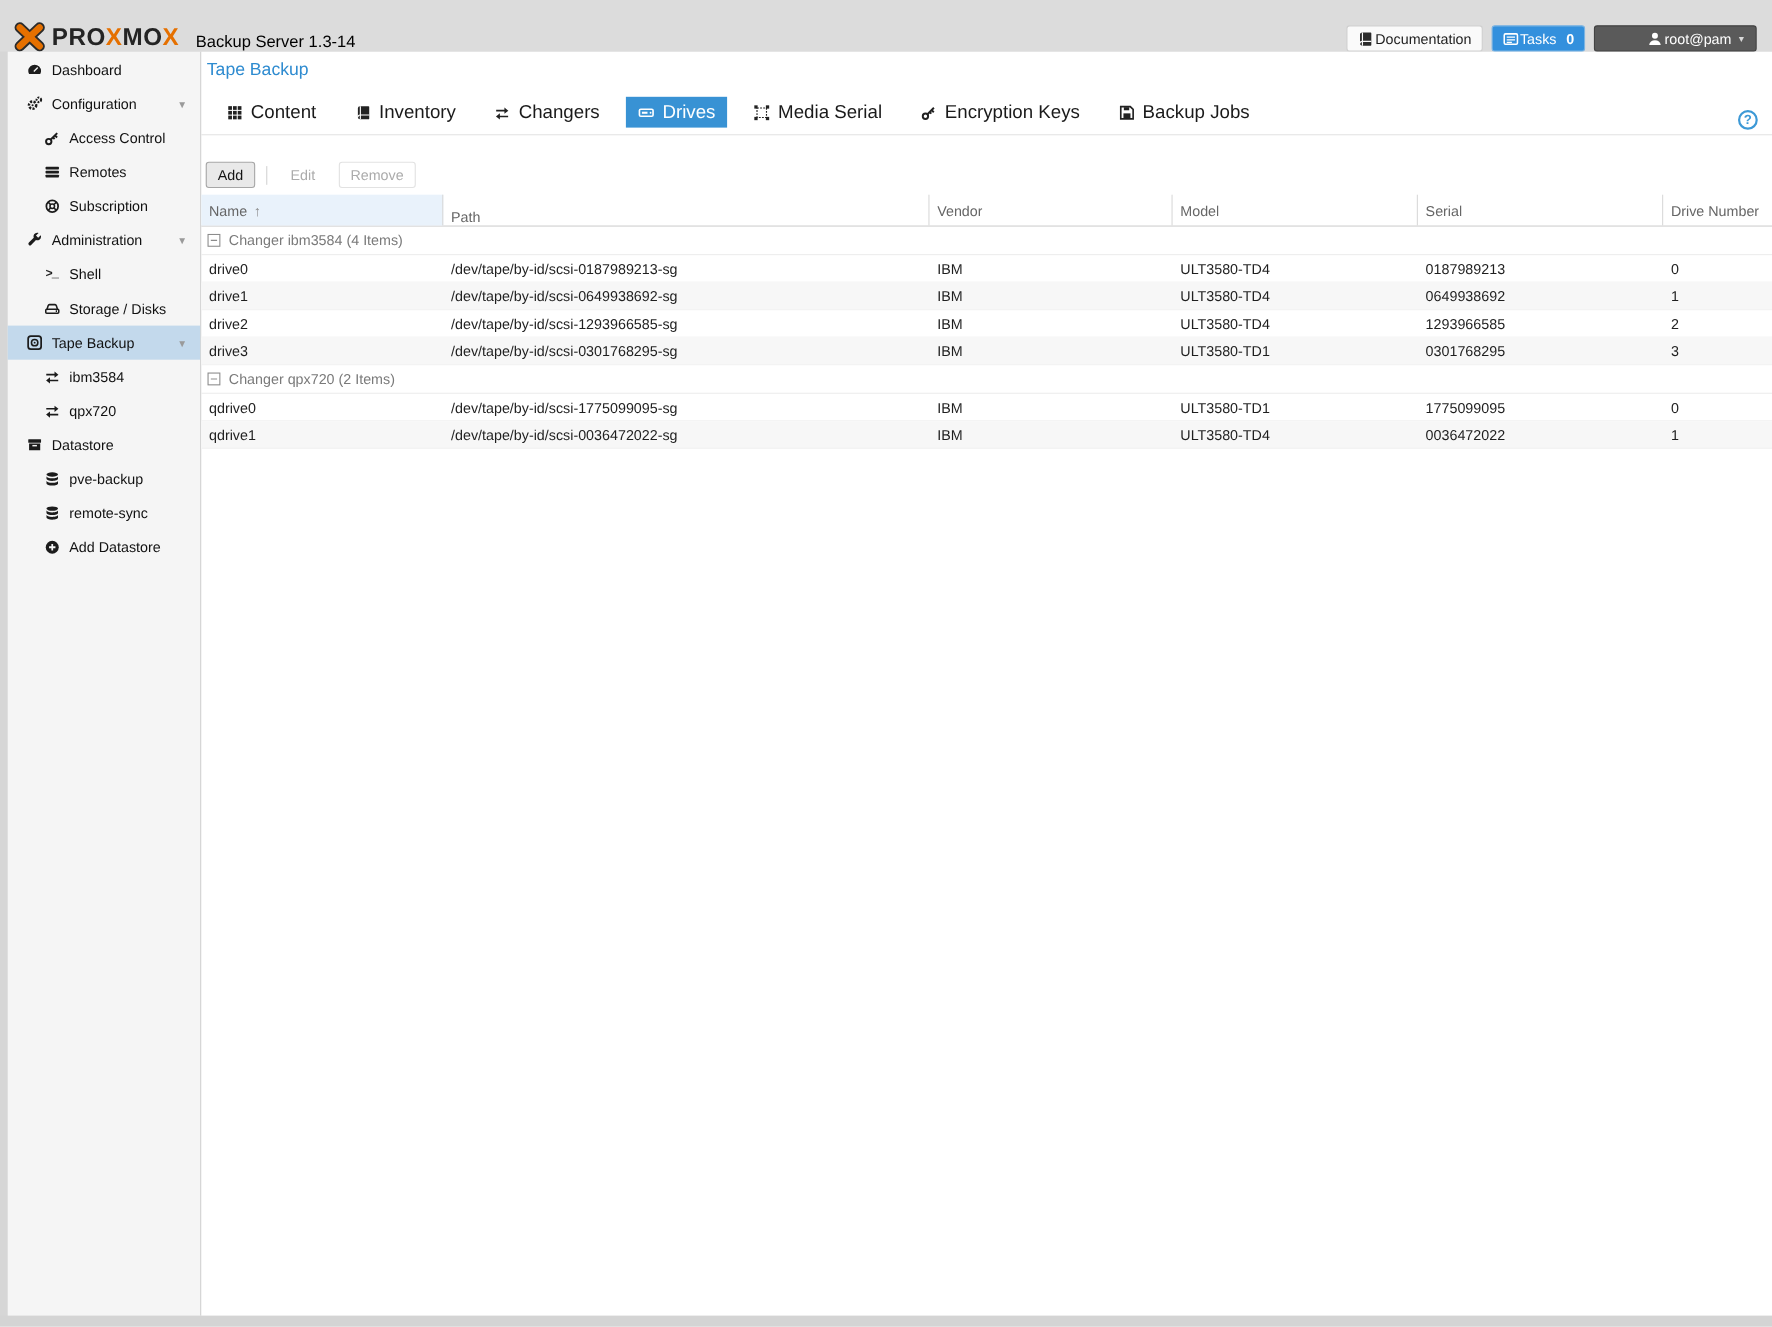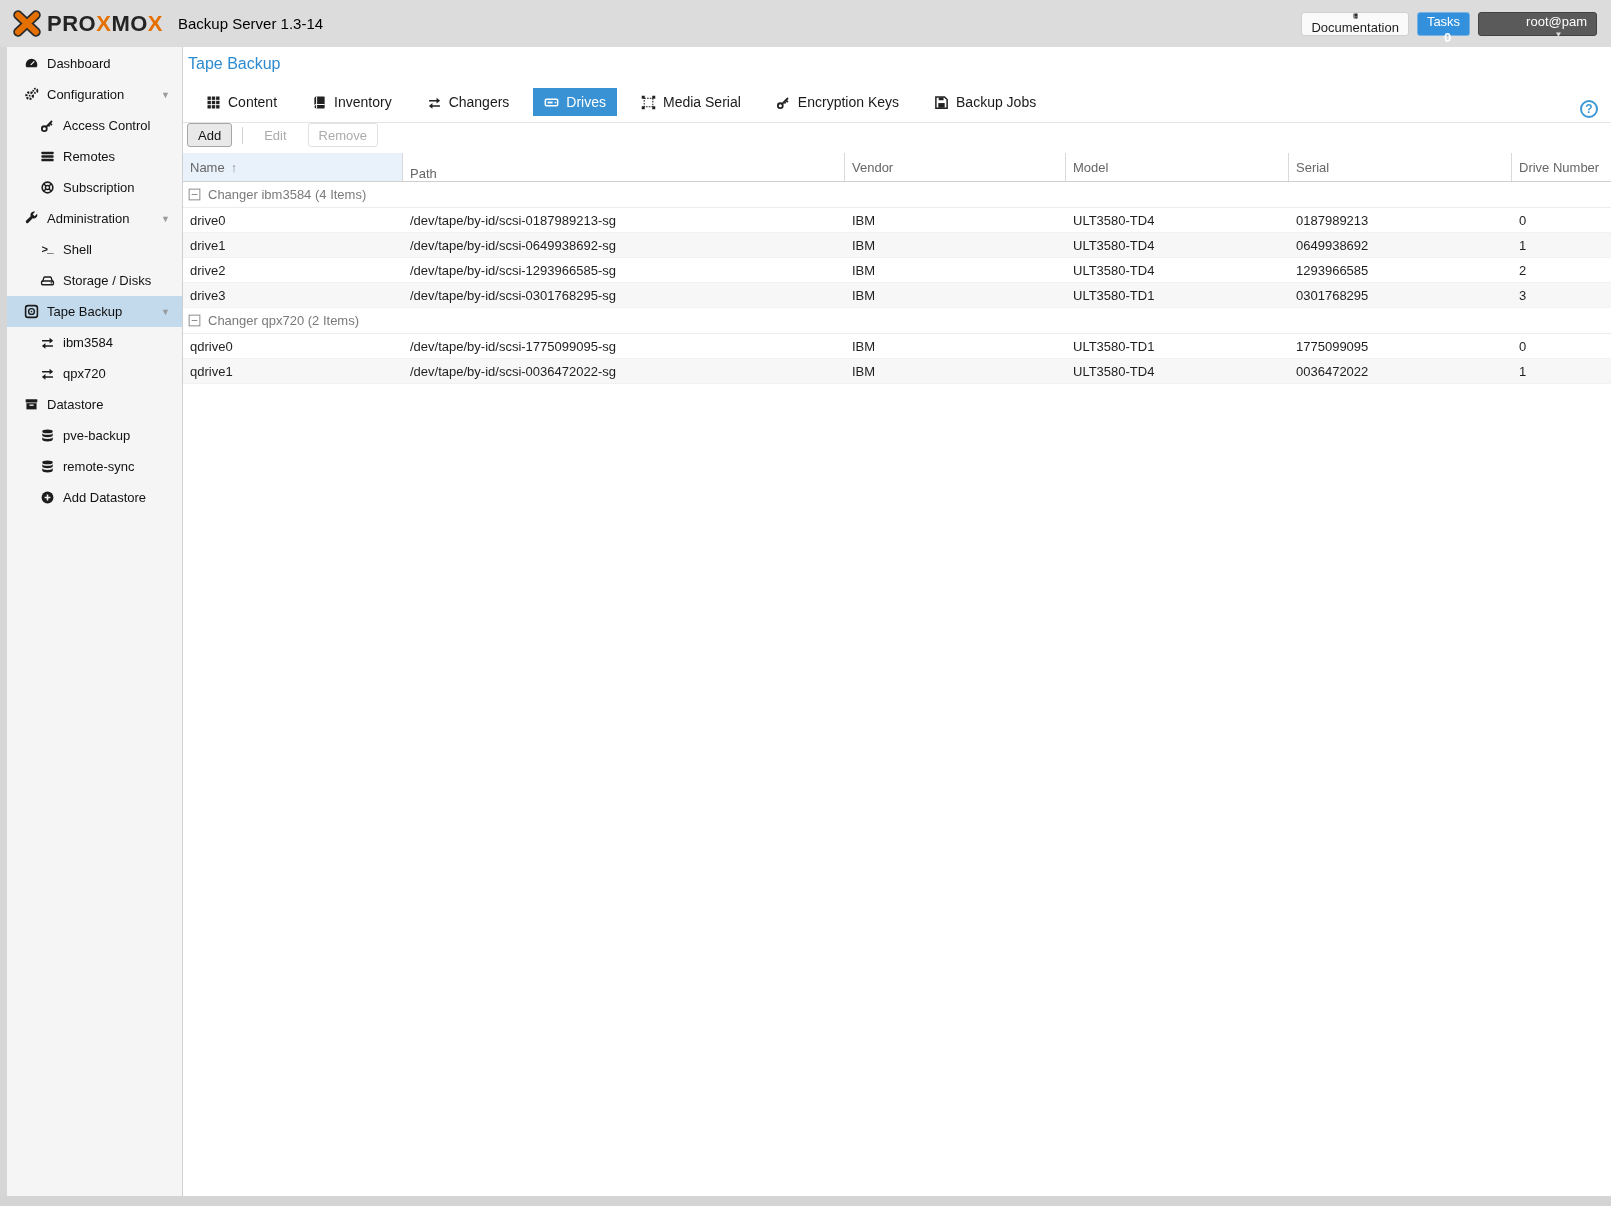--- a/index.html
+++ b/index.html
@@ -4,27 +4,27 @@
 <style>
   * { box-sizing: border-box; }
   html,body { margin:0; padding:0; }
   body {
     width:1611px; height:1206px;
     font-family:"Liberation Sans", sans-serif;
     background:#d6d6d6;
     overflow:hidden;
   }
   
-  .header { height:47px; background:#dcdcdc; display:flex; align-items:center; }
+  .header { height:47px; background:#dcdcdc; display:flex; align-items:flex-end; }
   .brand { display:flex; align-items:center; margin-left:12px; }
   .brand-text { font-size:22px; font-weight:bold; letter-spacing:.5px; color:#242424; margin-left:5px; }
   .brand-text .ox { color:#e57000; }
   .app-title { font-size:15px; color:#000; margin-left:15px; }
   .header-right { margin-left:auto; display:flex; align-items:center; gap:8px; margin-right:14px; }
-  .hbtn { height:24px; display:flex; align-items:center; gap:1px; padding:0 9px; font-size:13px; border-radius:3px; cursor:pointer; white-space:nowrap;flex-direction:column; }
+  .hbtn { height:24px; display:flex; align-items:center; gap:1px; padding:0 9px; font-size:13px; border-radius:3px; cursor:pointer; white-space:nowrap; }
   .hbtn-doc { background:#fafafa; border:1px solid #cfcfcf; color:#1d1d1d; }
   .hbtn-tasks { background:#3390dd; border:1px solid #7ab3e2; color:#fff; }
   .tasks-count { margin-left:8px; font-weight:bold; }
   .hbtn-user { background:#5a5a5a; border:1px solid #434343; color:#fff;padding-left:47px; }
   .hcaret { font-size:8px; color:#d9d9d9; margin-left:4px; }
   
   .main-row { display:flex; height:1149px; }
   .gutter { width:7px; background:#d6d6d6; flex:none; }
   .sidebar { width:176px; background:#f5f5f5; border-right:1px solid #cfcfcf; flex:none; padding-top:1px; }
   .bottom-strip { height:10px; background:#d4d4d4; }
@@ -34,25 +34,25 @@
   .nav-item.selected { background:#c3d9ec; }
   .nicon { width:18px; display:flex; justify-content:center; align-items:center; margin-right:7px; color:#1c1c1c; flex:none; }
   .nav-caret { position:absolute; right:12px; color:#9a9a9a; font-size:9px; }
   .shell-glyph { font-family:"Liberation Mono", monospace; font-weight:bold; font-size:11px; letter-spacing:-1px; }
   svg.i { width:15px; height:15px; display:block; }
   
   .content { flex:1; min-width:0; background:#fff; position:relative; display:flex; flex-direction:column; }
   .page-title { color:#2e8bd0; font-size:16px; margin:8px 0 0 5px; font-weight:normal; }
   .help-btn { position:absolute; top:53px; right:13px; width:18px; height:18px; border:2px solid #3d99d6; border-radius:50%; color:#3d99d6; font-size:12px; font-weight:bold; display:flex; align-items:center; justify-content:center; cursor:pointer; }
   .tabs { display:flex; margin:15px 0 0 12px; gap:13px; }
-  .tab { height:28px; display:flex; align-items:center; gap:7px; padding:0 11px; font-size:14px; color:#1a1a1a; cursor:pointer; }
+  .tab { height:28px; display:flex; align-items:center; gap:7px; padding:0 11px; font-size:17px; color:#1a1a1a; cursor:pointer; }
   .tab .ticon { color:#222; display:flex; }
   .tab.active { background:#3892d4; color:#fff; }
   .tab.active .ticon { color:#fff; }
-  .toolbar { margin-top:6px; border-top:1px solid #e4e4e4; padding:0 6px 6px 4px; display:flex; align-items:center; gap:10px; }
+  .toolbar { margin-top:6px; border-top:1px solid #e4e4e4; padding:24px 6px 6px 4px; display:flex; align-items:center; gap:10px; }
   .tbtn { height:24px; padding:0 10px; font-size:13px; border-radius:3px; display:flex; align-items:center; cursor:pointer; }
   .tbtn-add { background:#e9e9e9; border:1px solid #a6a6a6; color:#141414; }
   .tbtn-edit { background:transparent; border:1px solid transparent; color:#ababab; }
   .tbtn-remove { background:#fff; border:1px solid #e2e2e2; color:#ababab; }
   .tsep { width:1px; height:17px; background:#d4d4d4; }
   
   .grid-header { display:flex; height:29px; border-bottom:1px solid #cfcfcf; font-size:13px; color:#666; }
   .gh-cell { display:flex; align-items:center; padding-left:7px; border-right:1px solid #d9d9d9; white-space:nowrap; overflow:hidden; cursor:pointer; }
   .gh-cell span { overflow:hidden; text-overflow:ellipsis; }
   .gh-name { background:#e9f2fb; }

